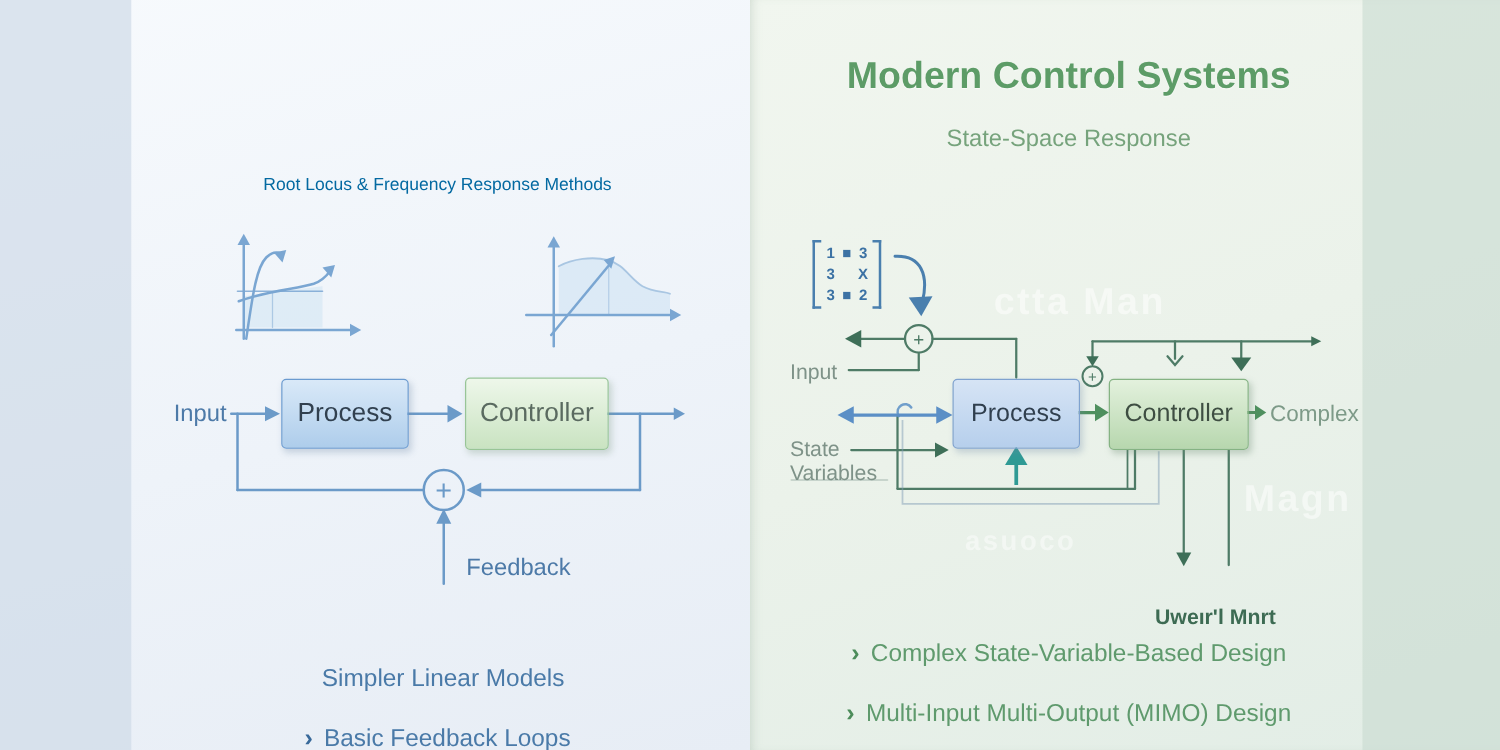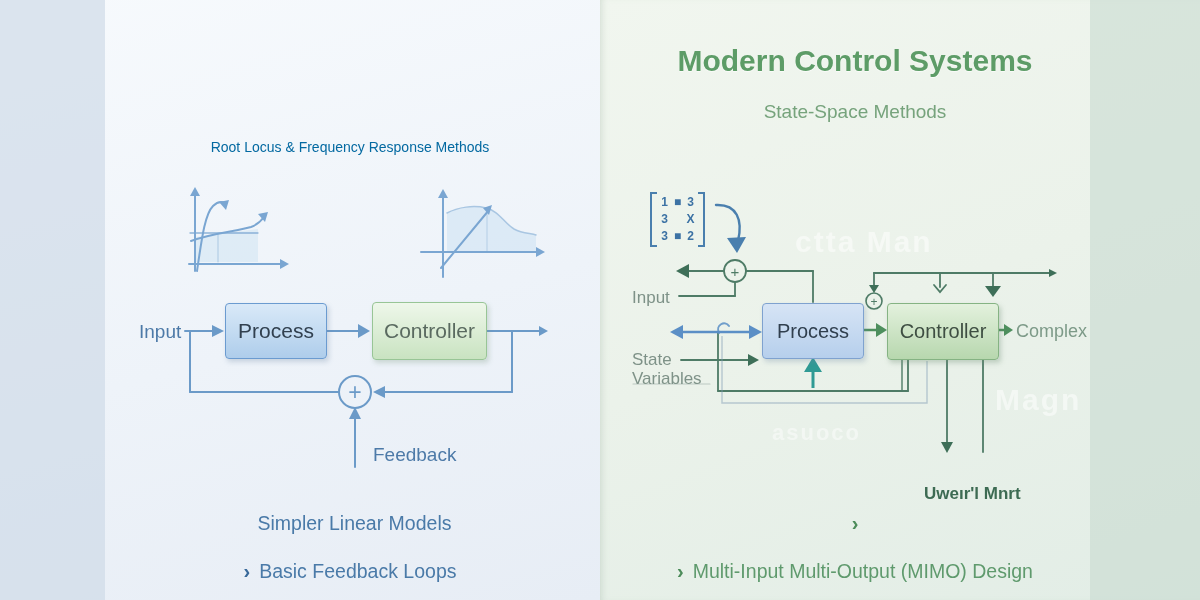--- a/index.html
+++ b/index.html
@@ -43,21 +43,21 @@
   .matrix{position:absolute;left:650px;top:192px;display:flex;align-items:stretch;}
   .mb{width:5px;}
   .mb-l{border:2.5px solid #4a7fae;border-right:none;}
   .mb-r{border:2.5px solid #4a7fae;border-left:none;}
   .mgrid{display:grid;grid-template-columns:repeat(3,13px);grid-auto-rows:17px;
          padding:2px 1px;font-size:12px;font-weight:bold;color:#3c72a4;
          text-align:center;line-height:17px;}
   
   .bullet{position:absolute;display:flex;gap:9px;justify-content:center;align-items:baseline;}
   .bullet .mk{font-weight:bold;font-size:20px;}
-  .bullet-l{color:#4a7aa8;font-size:19.5px;}
+  .bullet-l{color:#4a7aa8;font-size:19.5px;margin-top:20px;}
   .bullet-l .mk{color:#38699a;}
   .bullet-r{color:#5f9a6d;font-size:19.5px;}
   .bullet-r .mk{color:#4c8c5a;}
   svg{position:absolute;left:0;top:0;pointer-events:none;}
 </style>
 </head>
 <body>
 
 <div class="canvas">
 
@@ -184,21 +184,21 @@
         <polygon points="1013,330 1004,324 1004,336"></polygon>
       </g>
     </g>
 
     <text x="735" y="276.5" text-anchor="middle" font-size="15" fill="#4e7b66">+</text>
     <text x="874" y="305.5" text-anchor="middle" font-size="12" fill="#4e7b66">+</text>
   </svg>
 
   <div class="abs sub-l">Root Locus &amp; Frequency Response Methods</div>
   <div class="abs title-r">Modern Control Systems</div>
-  <div class="abs sub-r">State-Space Methods</div>
+  <div class="abs sub-r">State-Space Response</div>
 
   <div class="box box-blue" style="left:225px;top:303px;width:100px;height:54px;">Process</div>
   <div class="box box-green" style="left:372px;top:302px;width:113px;height:56px;">Controller</div>
   <div class="lbl lbl-blue" style="left:139px;top:321px;">Input</div>
   <div class="lbl lbl-blue" style="left:373px;top:444px;">Feedback</div>
 
   <div class="matrix">
     <div class="mb mb-l"></div>
     <div class="mgrid">
       <span>1</span>
@@ -228,19 +228,20 @@
   <div class="bullet bullet-l" style="left:110px;top:512px;width:480px;">
     <span class="mk"></span>
     <span>Simpler Linear Models</span>
   </div>
   <div class="bullet bullet-l" style="left:110px;top:560px;width:480px;">
     <span class="mk">›</span>
     <span>Basic Feedback Loops</span>
   </div>
   <div class="bullet bullet-r" style="left:620px;top:512px;width:470px;">
     <span class="mk">›</span>
+    <span>Complex State-Variable-Based Design</span>
   </div>
   <div class="bullet bullet-r" style="left:620px;top:560px;width:470px;">
     <span class="mk">›</span>
     <span>Multi-Input Multi-Output (MIMO) Design</span>
   </div>
 
 </div>
 
 </body></html>

